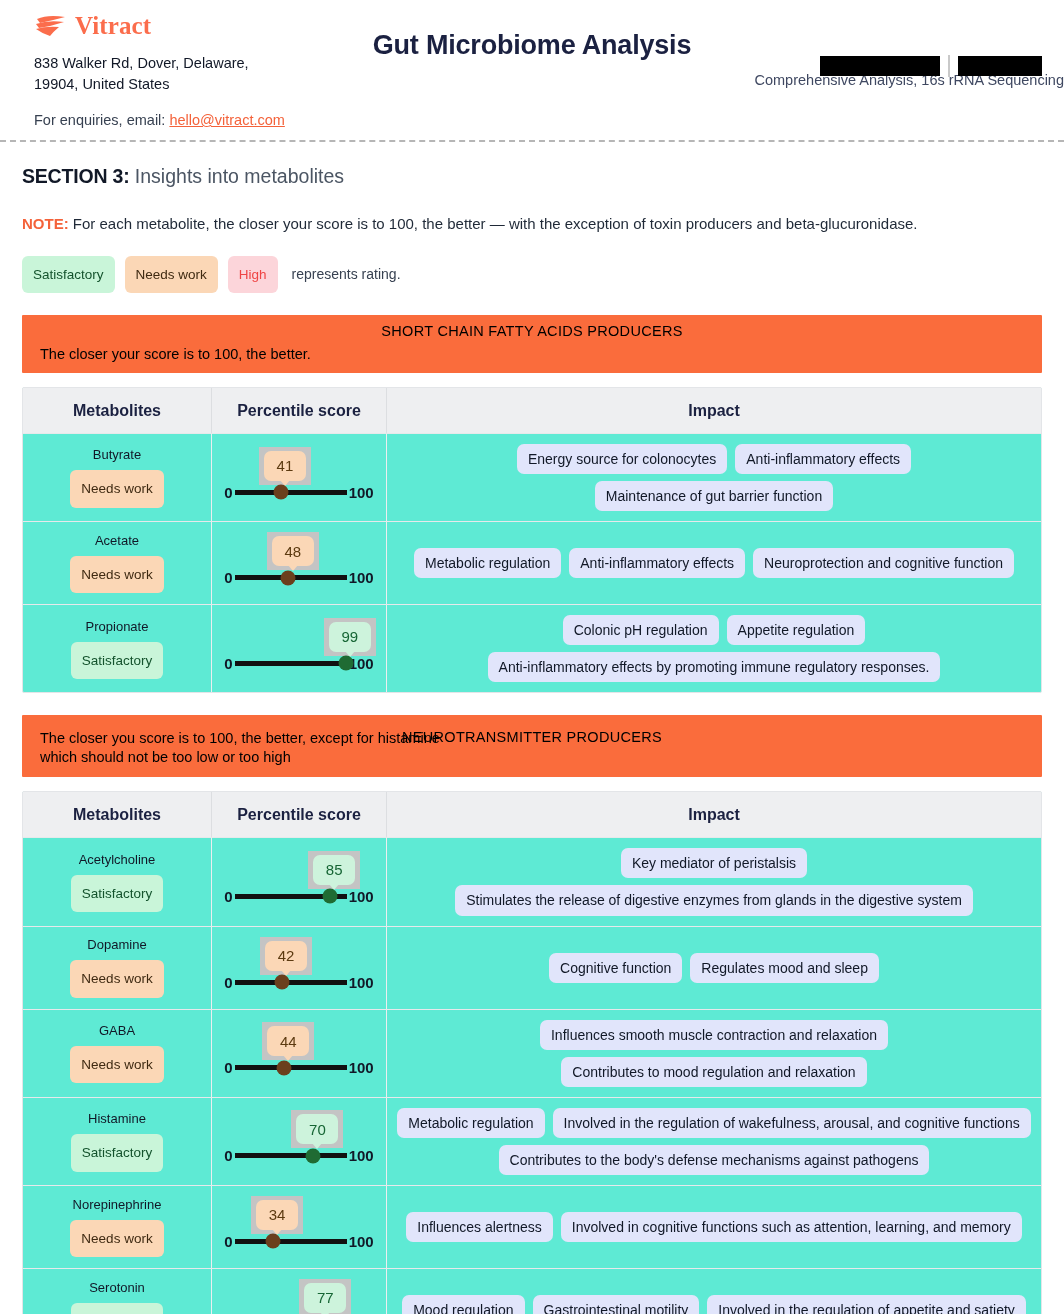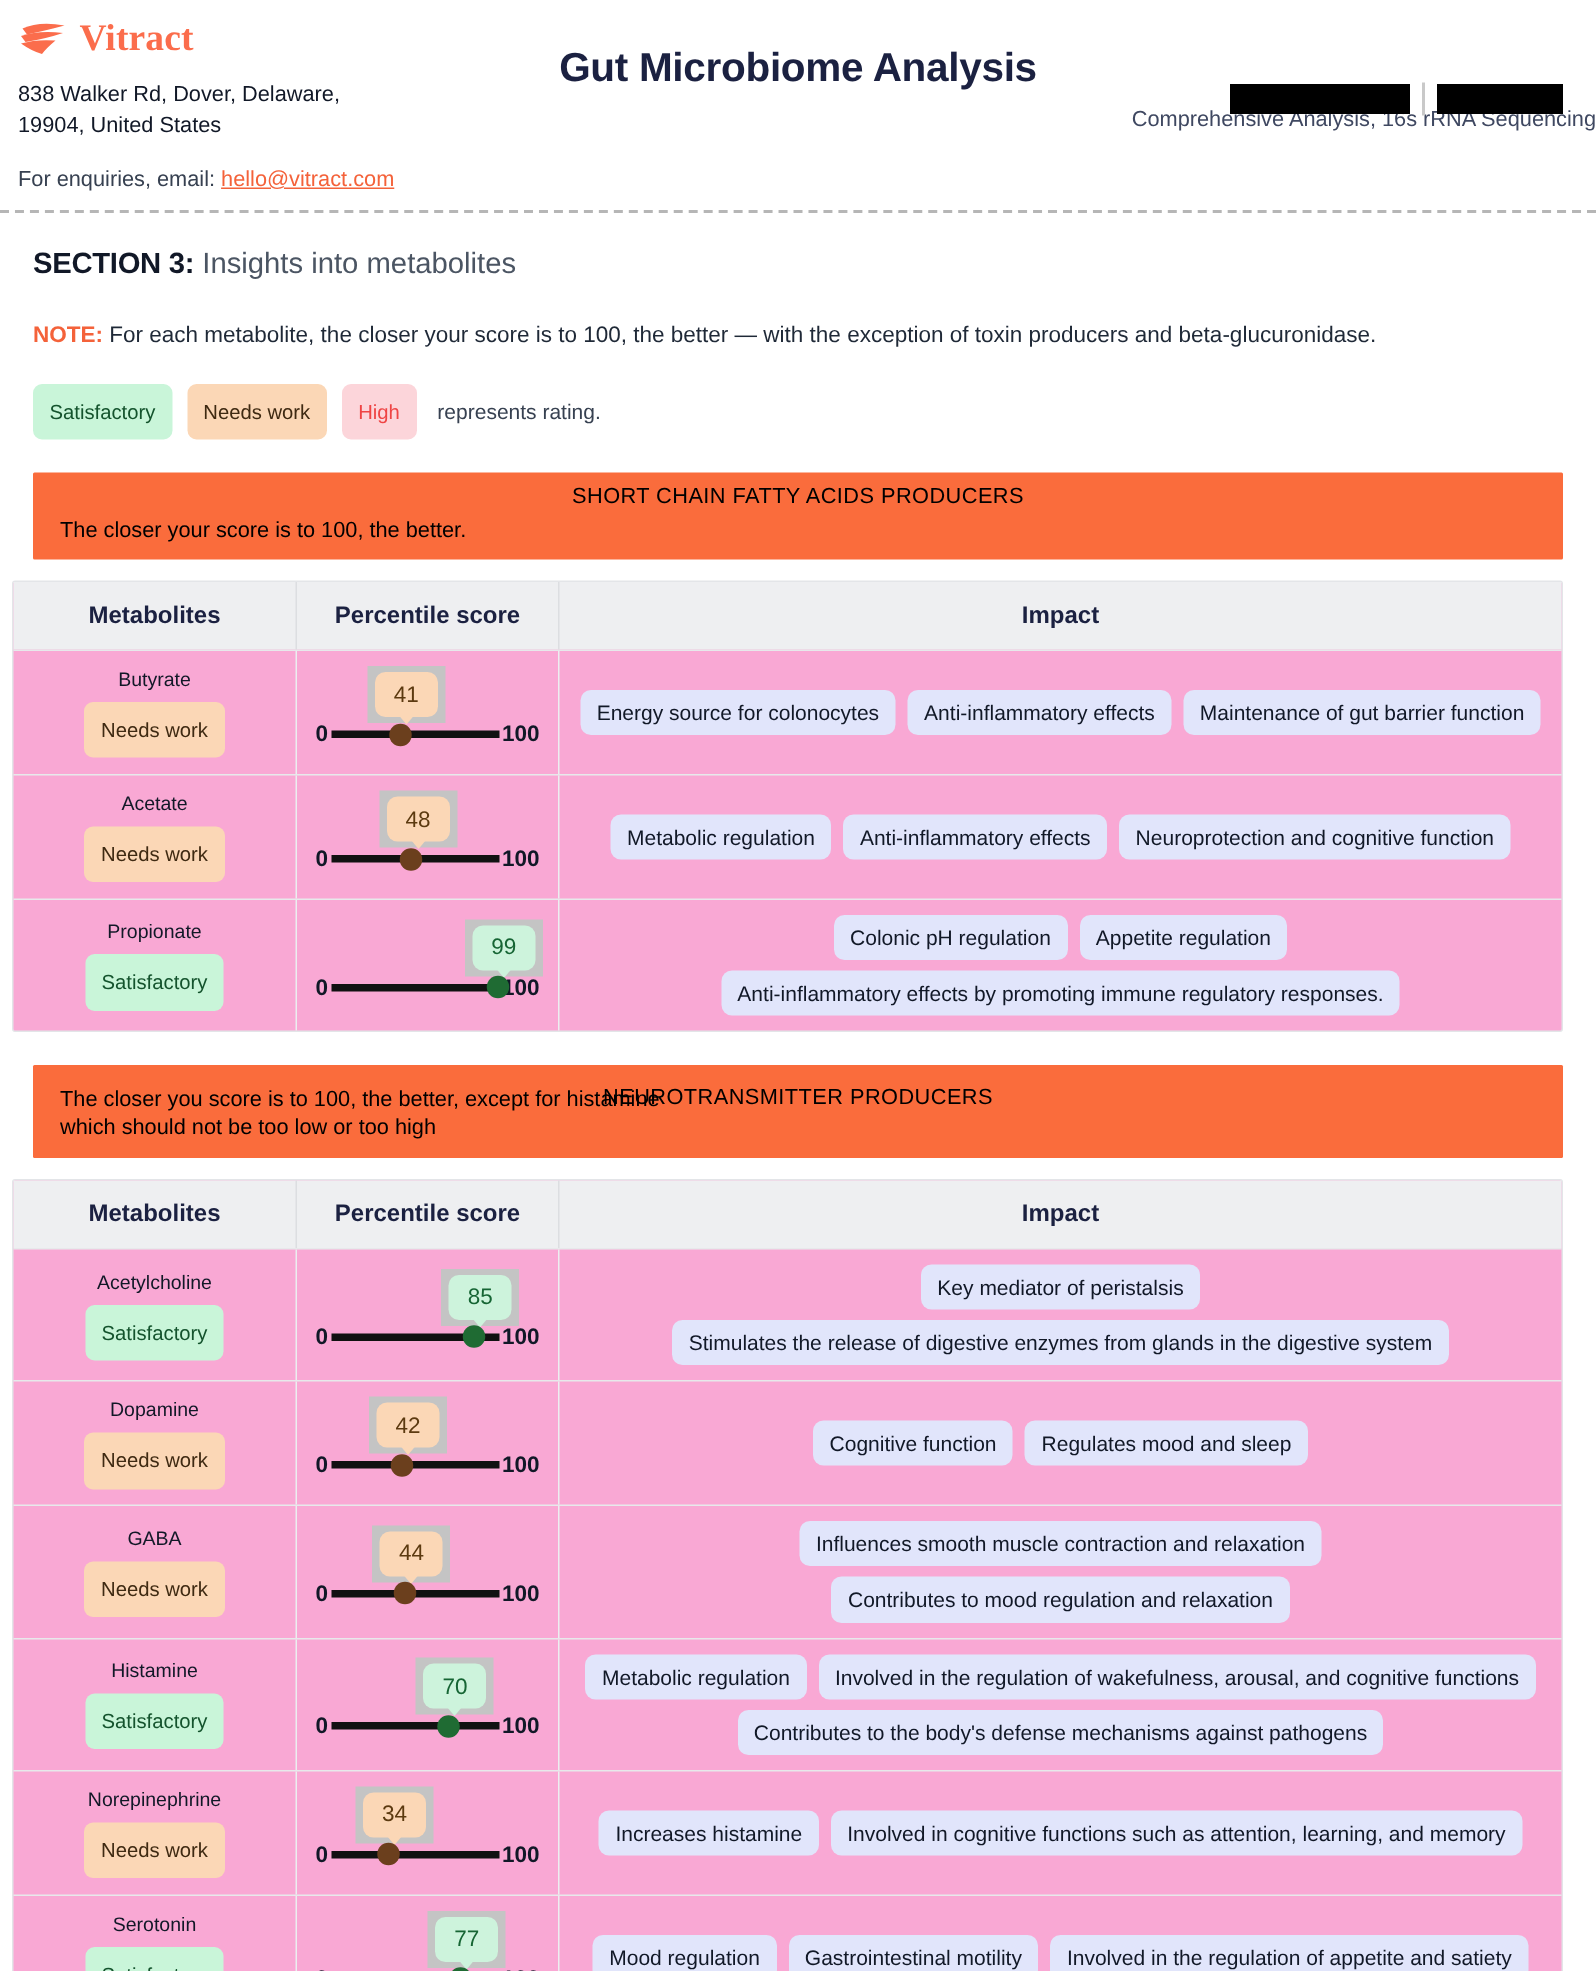--- a/index.html
+++ b/index.html
@@ -7,21 +7,21 @@
     width: 1064px;
     height: 1314px;
     background: #ffffff;
     font-family: "Liberation Sans", sans-serif;
     color: #1f2937;
     overflow: hidden;
   }
   .page { position: relative; width: 1064px; height: 1314px; }
 
   
-  .header { position: relative; height: 130px; padding: 12px 22px 0 12px; }
+  .header { position: relative; height: 130px; padding: 12px 22px 0 34px; }
 
   .brand { display: flex; align-items: center; gap: 7px; }
   .logo-mark { width: 34px; height: 22px; flex: 0 0 auto; }
   .logo-text {
     font-family: "Liberation Serif", serif;
     font-size: 25px; font-weight: 700; color: #fb6d4c; letter-spacing: .1px;
   }
 
   .addr {
     margin-top: 13px;
@@ -85,24 +85,24 @@
   .banner-note {
     position: absolute; left: 18px; top: 30px;
     font-size: 14.5px; line-height: 19px; max-width: 430px;
   }
   .banner.two-line { min-height: 62px; padding-left: 38px; }
   .banner.two-line .banner-title { top: 14px; }
   .banner.two-line .banner-note { top: 14px; }
 
   
   .table {
-    margin: 14px 22px 0 8px;
+    margin: 14px 22px 0 22px;
     border: 1px solid #e3e5e8;
     border-radius: 2px;
-    background: #f9a8d4;
+    background: #5eead4;
   }
   .thead { display: flex; background: #eeeff1; height: 45px; align-items: center; }
   .th {
     font-size: 16px; font-weight: 700; color: #1b2141; text-align: center;
     align-self: stretch; display: flex; align-items: center; justify-content: center;
   }
   .col-metab  { width: 188px; flex: 0 0 188px; }
   .col-score  { width: 176px; flex: 0 0 176px; border-left: 1px solid #dcdee1; border-right: 1px solid #dcdee1; }
   .col-impact { flex: 1 1 auto; }
   .thead .col-score { border-left-color: #dcdee1; border-right-color: #dcdee1; }
@@ -464,21 +464,21 @@
                 <span class="tick-label">0</span>
                 <div class="track">
                   <div class="knob knob-need" style="left: 34%;"></div>
                 </div>
                 <span class="tick-label">100</span>
               </div>
             </div>
           </div>
           <div class="cell col-impact">
             <div class="impact-inner">
-              <span class="tag">Increases histamine</span>
+              <span class="tag">Influences alertness</span>
               <span class="tag wide">Involved in cognitive functions such as attention, learning, and memory</span>
             </div>
           </div>
         </div>
         <div class="row">
           <div class="cell col-metab">
             <div class="metab-inner">
               <div class="metab-name">Serotonin</div>
               <span class="badge b-sat">Satisfactory</span>
             </div>

